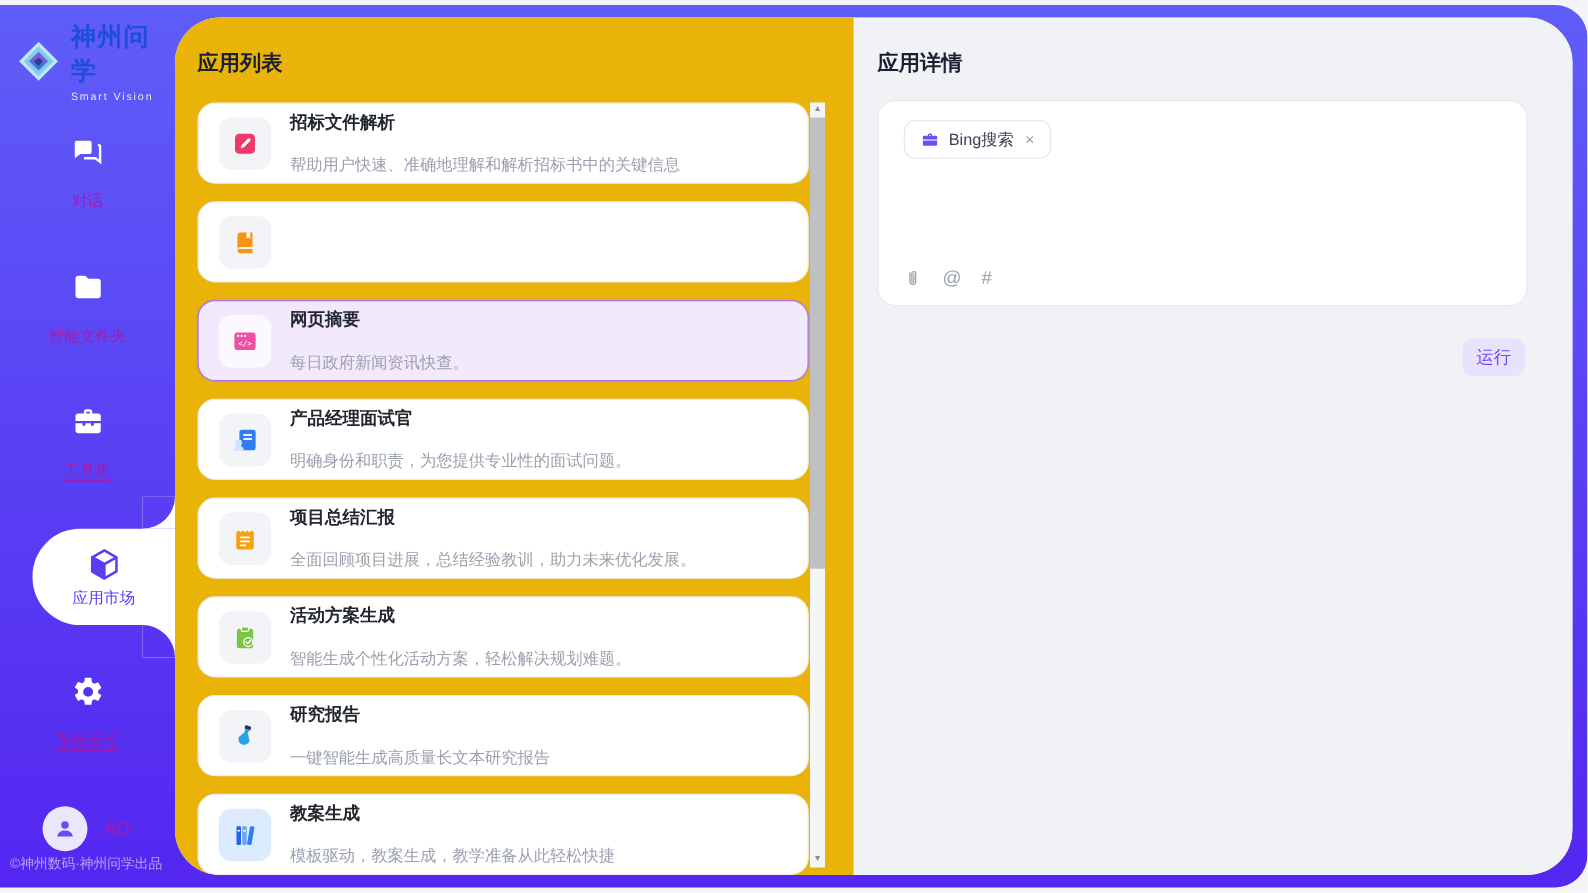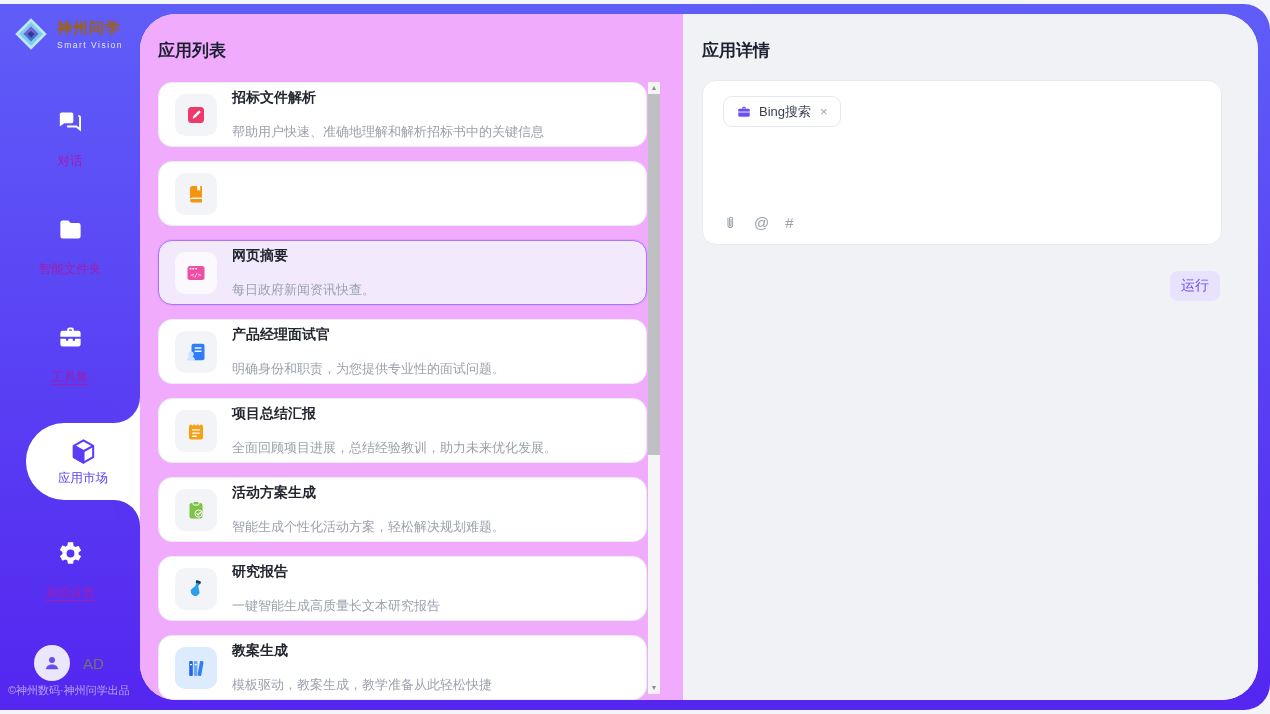--- a/index.html
+++ b/index.html
@@ -12,21 +12,21 @@
   .page { position:relative; width:1270px; height:714px; }
 
   
   .frame {
     position:absolute; left:0; top:4px; width:1270px; height:706px;
     background:linear-gradient(180deg,#5f5df8 0%,#5426f0 100%);
     border-radius:0 26px 26px 0;
   }
   .sidebar { position:absolute; left:0; top:0; width:140px; height:714px; }
   .logo { position:absolute; left:13px; top:16px; display:flex; align-items:center; gap:8px; }
-  .logo-text .cn { color:#a16207; font-size:15px; font-weight:bold; letter-spacing:1px; }
+  .logo-text .cn { color:#1d4ed8; font-size:20px; font-weight:bold; letter-spacing:1px; }
   .logo-text .en { color:#e4e6ff; font-size:8.5px; letter-spacing:1.5px; margin-top:2px; }
 
   .nav-item { position:absolute; left:0; width:140px; text-align:center; cursor:pointer; }
   .nav-item svg { display:block; margin:0 auto; }
   .nav-label { display:inline-block; margin-top:18px; font-size:12.5px; color:#a21caf; }
   .nav-label.underlined { text-decoration:underline; text-underline-offset:3px; }
 
   .nav-item.selected {
     left:26px; width:114px; top:423px; height:77px;
     background:#ffffff; border-radius:38px 0 0 38px;
@@ -34,31 +34,31 @@
   }
   .nav-item.selected .nav-label { color:#5b3df5; margin-top:4px;font-family:Liberation Serif, serif; }
   .fillet { position:absolute; right:0; width:26px; height:26px; background:#fff; }
   .fillet.top { top:397px; }
   .fillet.top::after { content:""; position:absolute; inset:0; background:#593ef4; border-bottom-right-radius:26px; }
   .fillet.bottom { top:500px; }
   .fillet.bottom::after { content:""; position:absolute; inset:0; background:#5734f2; border-top-right-radius:26px; }
 
   .user-row { position:absolute; left:34px; top:645px; display:flex; align-items:center; cursor:pointer; }
   .avatar { width:36px; height:36px; border-radius:50%; background:#eae6fb; display:flex; align-items:center; justify-content:center; }
-  .user-name { color:#737373; font-size:15px; margin-left:13px; }
+  .user-name { color:#a21caf; font-size:15px; margin-left:13px; }
   .copyright { position:absolute; left:8px; top:683px; font-size:11px; color:rgba(255,255,255,0.55); white-space:nowrap; }
 
   
   .content {
     position:absolute; left:140px; top:14px; width:1118px; height:686px;
     border-radius:36px; overflow:hidden; display:flex; background:#fdfdfe;
   }
 
   
-  .list-panel { position:relative; width:543px; background:#f0abfc; flex:none; }
+  .list-panel { position:relative; width:543px; background:#eab308; flex:none; }
   .panel-title { position:absolute; left:18px; top:25px; font-size:17px; font-weight:bold; color:#1b2130; }
   .cards { position:absolute; left:18px; top:68px; width:489px; }
   .card {
     display:flex; align-items:center; gap:15px; height:65px; margin-bottom:14px;
     padding-left:16px; background:#ffffff; border:1px solid #ebedf1; border-radius:14px;
     cursor:pointer;
   }
   .card.selected {
     background:var(--selected-card-bg,#f2eafc);
     border:1px solid var(--selected-card-border,#a974f8);

